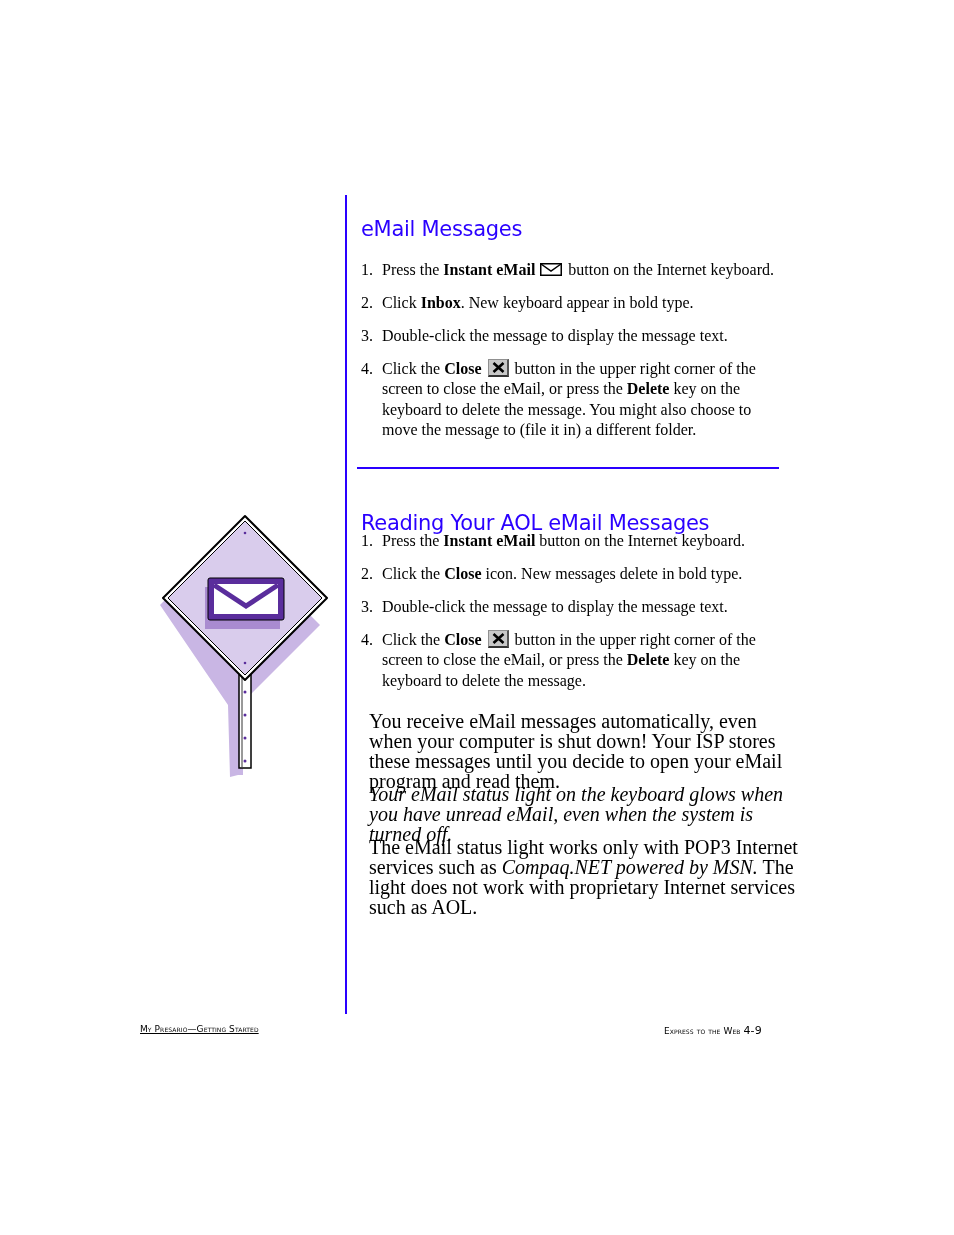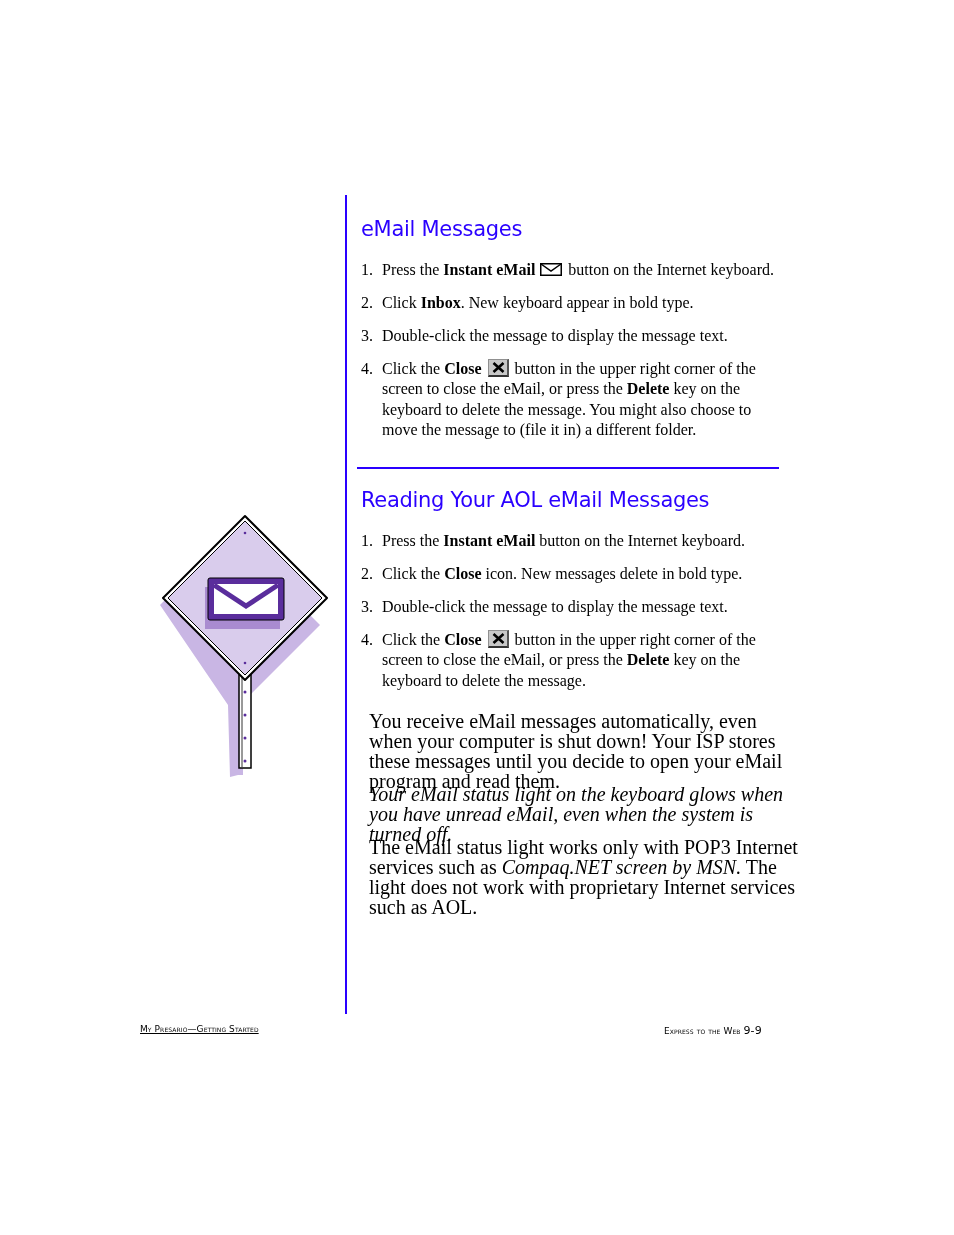--- a/index.html
+++ b/index.html
@@ -3,21 +3,21 @@
   <meta charset="utf-8">
   <style>
     html, body { margin: 0; padding: 0; background: #ffffff; }
     body { width: 954px; height: 1235px; position: relative; overflow: hidden;
            font-family: "Liberation Serif", serif; color: #000; }
     .vrule { position: absolute; left: 345px; top: 195px; width: 2px; height: 819px; background: #2a00ff; }
     .hrule { position: absolute; left: 357px; top: 467px; width: 422px; height: 2px; background: #2a00ff; }
     .h { position: absolute; left: 361px; margin: 0; font-family: "DejaVu Sans", sans-serif;
          font-weight: normal; color: #2a00ff; font-size: 21px; line-height: 27px; letter-spacing: -0.3px; }
     .h1 { top: 189px; }
-    .h2 { top: 487px; }
+    .h2 { top: 510px; }
     .list { position: absolute; left: 361px; margin: 0; padding: 0; list-style: none; width: 445px; }
     .list li { position: relative; padding-left: 21px; font-size: 16px; line-height: 20.5px; }
     .num { position: absolute; left: 0; top: 0; }
     .b { font-weight: bold; }
     .i { font-style: italic; }
     .para { position: absolute; left: 361px; width: 445px; margin: 8px; font-size: 20px; line-height: 20px; }
     .mailicon { display: inline-block; width: 22px; height: 13px; vertical-align: -1px; margin: 0 2px 0 1px; }
     .closebtn { display: inline-block; width: 21px; height: 18px; background: #c8c8c8; border: 1px solid #909090;
                 border-bottom: 2px solid #333; border-right: 2px solid #555; vertical-align: -3px; position: relative;
                 margin: 0 2px; box-sizing: border-box; }
@@ -88,21 +88,21 @@
     <span>Click the </span><span class="b">Close</span>
     <span class="closebtn"><svg width="13" height="11" viewBox="0 0 13 11">
           <path d="M1.5 1 L11.5 10 M11.5 1 L1.5 10" stroke="#000" stroke-width="2.6"></path>
         </svg></span>
     <span> button in the upper right corner of the screen to close the eMail, or press the </span><span class="b">Delete</span><span> key on the keyboard to delete the message.</span>
   </li>
 </ol>
 
 <p class="para" style="top:703px; width:430px;">You receive eMail messages automatically, even when your computer is shut down! Your ISP stores these messages until you decide to open your eMail program and read them.</p>
 <p class="para" style="top:776px; width:430px;font-style:italic;">Your eMail status light on the keyboard glows when you have unread eMail, even when the system is turned off.</p>
-<p class="para" style="top:829px; width:445px;"><span>The eMail status light works only with POP3 Internet services such as </span><span class="i">Compaq.NET screen by MSN.</span><span> The light does not work with proprietary Internet services such as AOL.</span></p>
+<p class="para" style="top:829px; width:445px;"><span>The eMail status light works only with POP3 Internet services such as </span><span class="i">Compaq.NET powered by MSN.</span><span> The light does not work with proprietary Internet services such as AOL.</span></p>
 
 <svg class="sign" width="190" height="280" viewBox="0 0 190 280">
 
   <polygon points="10,100 80,30 170,120 95,195 88,270 80,272 78,200" fill="#c9b6e4"></polygon>
   <rect x="81" y="170" width="12" height="100" fill="#c9b6e4"></rect>
 
   <rect x="89" y="170" width="12" height="93" fill="#ffffff" stroke="#000" stroke-width="1.5"></rect>
   <line x1="92" y1="172" x2="92" y2="262" stroke="#000" stroke-width="0.8"></line>
   <circle cx="95" cy="187" r="1.5" fill="#5a2d9c"></circle>
   <circle cx="95" cy="210" r="1.5" fill="#5a2d9c"></circle>
@@ -115,13 +115,13 @@
   <circle cx="95" cy="158" r="1.3" fill="#5a2d9c"></circle>
 
   <rect x="55" y="82" width="75" height="42" fill="#a98bd0"></rect>
 
   <rect x="58" y="73" width="76" height="42" rx="2" fill="#5a2d9c" stroke="#000" stroke-width="1"></rect>
   <rect x="64" y="79" width="64" height="30" fill="#ffffff"></rect>
   <polyline points="64,80 96,101 128,80" fill="none" stroke="#5a2d9c" stroke-width="5"></polyline>
 </svg>
 
 <div class="footer footer-left">My Presario—Getting Started</div>
-<div class="footer footer-right"><span>Express to the Web</span> <span class="pg">9-9</span></div>
+<div class="footer footer-right"><span>Express to the Web</span> <span class="pg">4-9</span></div>
 
 </body></html>

